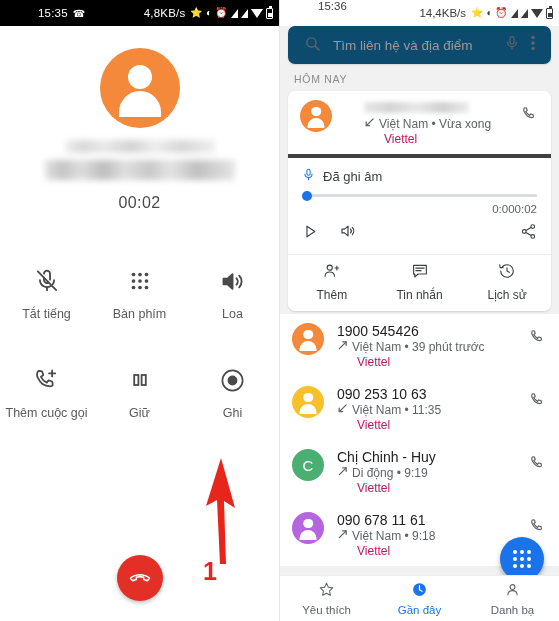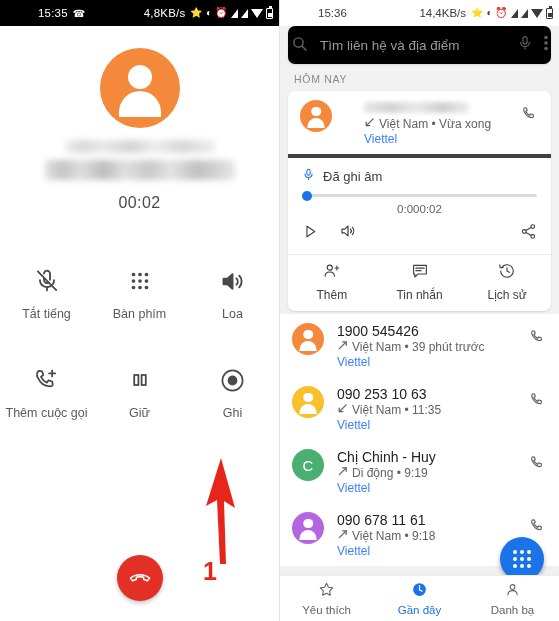--- a/index.html
+++ b/index.html
@@ -83,31 +83,31 @@
   .num1 { position:absolute; left:203px; bottom:35px; font-size:25px; font-weight:bold; color:#e8251b;
           text-shadow:0 0 2px #fff,0 0 3px #fff,1px 1px 0 #fff; }
 
   
   .right {
     width:279px; height:621px; background:#f1f1f1;
     position:relative; overflow:hidden;
   }
   .statusbar-light {
     height:26px; background:#fff; color:#3b3b3b;
-    display:flex; align-items:center; font-size:11.5px;
+    display:flex; font-size:11.5px;
   }
   .statusbar-light .tri{border-bottom-color:#3b3b3b;}
   .statusbar-light .wifi{border-top-color:#3b3b3b;}
   .statusbar-light .batt{border-color:#3b3b3b;}
   .statusbar-light .batt:after,.statusbar-light .batt:before{background:#3b3b3b;}
 
   .searchwrap { padding:0 8px; background:#f1f1f1; }
   .searchbar {
-    background:#000000; border-radius:7px; height:38px;
-    display:flex; align-items:center; padding:0 3px;
+    background:#0c4a6e; border-radius:7px; height:38px;
+    display:flex; align-items:center; padding:0 16px;
     box-shadow:0 1px 2px rgba(0,0,0,.12);
   }
   .search-ph { flex:1; margin-left:12px; font-size:13.5px; color:#9a9a9a; }
 
   .section-lab { font-size:10.5px; color:#8b8b8b; letter-spacing:.7px; padding:9px 0 6px 14px; }
 
   .card {
     background:#fff; margin:0 8px; border-radius:7px;
     box-shadow:0 1px 2px rgba(0,0,0,.13);
   }
@@ -117,29 +117,29 @@
     width:9.5px;height:9.5px;border-radius:50%;background:#fff;}
   .av::after{content:"";position:absolute;left:50%;bottom:4.5px;transform:translateX(-50%);
     width:17px;height:10px;border-radius:9px 9px 0 0;background:#fff;}
   .av.letter::before,.av.letter::after{display:none;}
   .av.letter{display:flex;align-items:center;justify-content:center;color:#fff;font-size:15px;}
   .meta { flex:1; margin-left:13px; min-width:0; }
   .blur-title { width:105px;height:11px;border-radius:2px;
     background:linear-gradient(90deg,#e7e7e7,#d4d4d4,#e9e9e9,#d0d0d0,#ececec);
     filter:blur(2.2px); margin:2px 0 4px; }
   .row2 { font-size:12px; color:#5f6368; display:flex; align-items:center; gap:4px; white-space:nowrap;}
-  .row3 { font-size:12px; color:#3b82f6; margin-top:1px; }
+  .row3 { font-size:12px; color:#be185d; margin-top:1px;margin-left:20px; }
   .name { font-size:14px; color:#212121; line-height:17px; }
   .phoneico { color:#5f6368; padding-top:5px; }
 
   .rec-row { display:flex; align-items:center; gap:8px; padding:9px 14px 0 14px; border-top:4px solid #404040; }
   .rec-lab { font-size:13px; color:#3c4043; }
   .seek { margin:9px 14px 0; height:3px; background:#dadce0; border-radius:2px; position:relative; }
   .seek-dot { position:absolute; left:0; top:-3.5px; width:10px;height:10px;border-radius:50%;background:#1a73e8; }
-  .times { display:flex; justify-content:center; padding:6px 14px 0; font-size:11.5px; color:#5f6368; }
+  .times { display:flex; justify-content:flex-end; padding:6px 14px 0; font-size:11.5px; color:#5f6368; }
   .player { display:flex; align-items:center; padding:7px 14px 10px; color:#3c4043; }
   .player .gapr { margin-left:20px; }
   .player .share { margin-left:auto; }
 
   .actions { display:flex; border-top:1px solid #ececec; }
   .action { flex:1; display:flex; flex-direction:column; align-items:center; padding:7px 0 9px; }
   .action-lab { font-size:12px; color:#3c4043; margin-top:4px; }
 
   .list { margin-top:3px; }
   .li { display:flex; align-items:flex-start; padding:9px 12px 8px 12px; background:#fff; }

